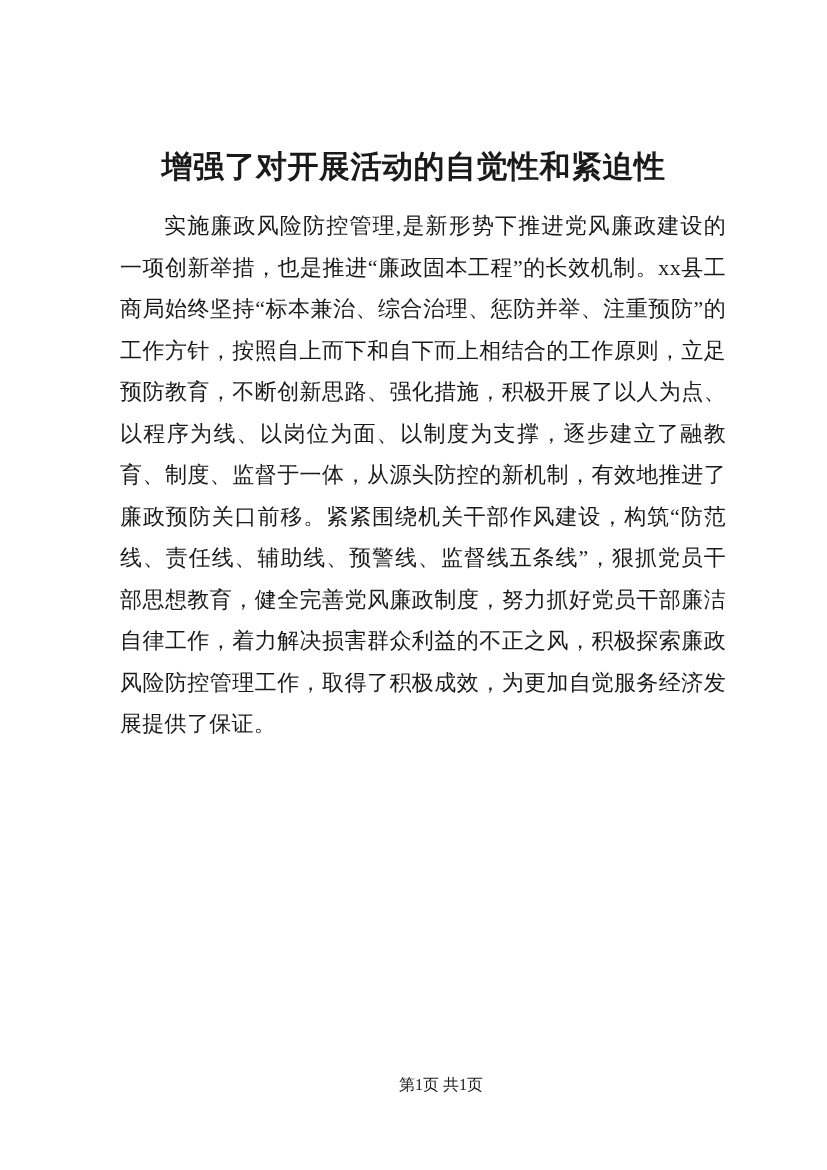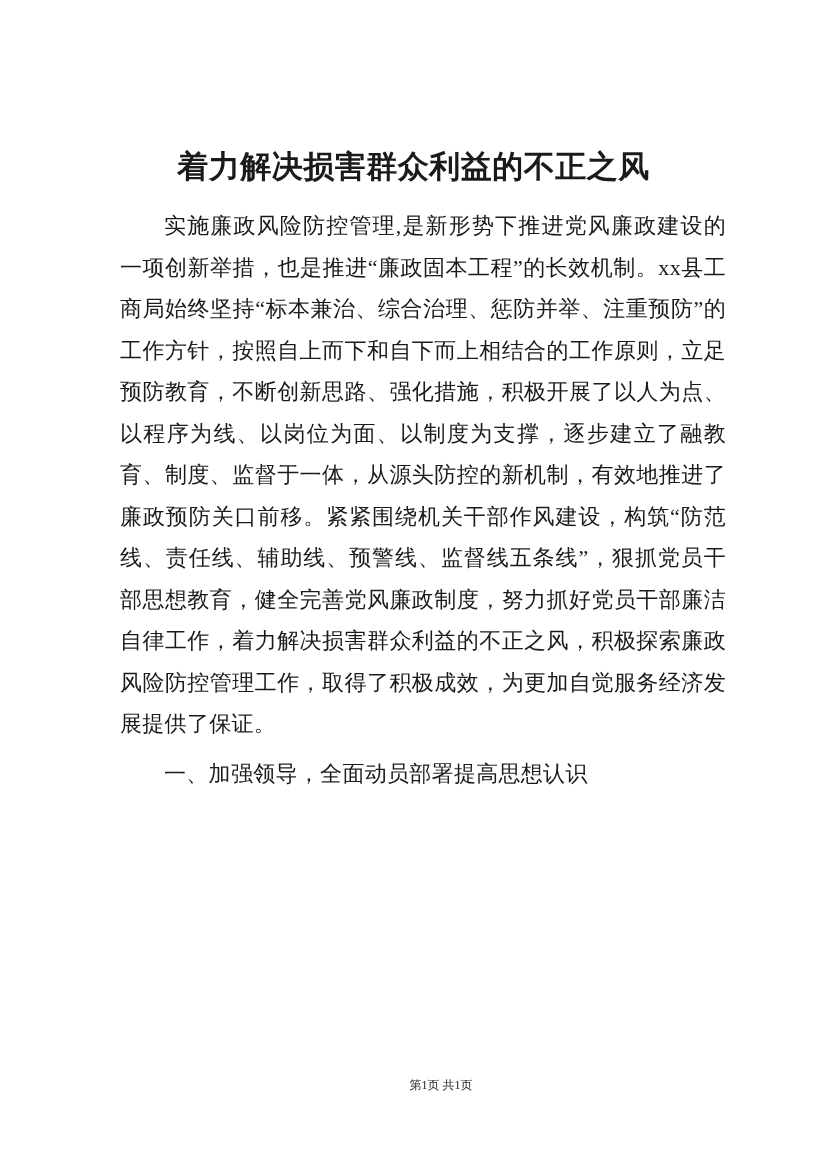--- a/index.html
+++ b/index.html
@@ -44,32 +44,31 @@
     text-indent: 2em;
     word-break: break-all;
     letter-spacing: 0.3px;
   }
   .doc-footer {
     position: absolute;
     top: 1074px;
     left: 130px;
     width: 622px;
     text-align: center;
-    font-size: 12px;
+    font-size: 16px;
     line-height: 22px;
     color: #1a1a1a;
   }
 </style>
 </head>
 <body>
 
 <div class="page">
 
-  <h1 class="doc-title">着力解决损害群众利益的不正之风</h1>
+  <h1 class="doc-title">增强了对开展活动的自觉性和紧迫性</h1>
 
   <main class="doc-body">
     <p class="para">实施廉政风险防控管理,是新形势下推进党风廉政建设的一项创新举措，也是推进“廉政固本工程”的长效机制。xx县工商局始终坚持“标本兼治、综合治理、惩防并举、注重预防”的工作方针，按照自上而下和自下而上相结合的工作原则，立足预防教育，不断创新思路、强化措施，积极开展了以人为点、以程序为线、以岗位为面、以制度为支撑，逐步建立了融教育、制度、监督于一体，从源头防控的新机制，有效地推进了廉政预防关口前移。紧紧围绕机关干部作风建设，构筑“防范线、责任线、辅助线、预警线、监督线五条线”，狠抓党员干部思想教育，健全完善党风廉政制度，努力抓好党员干部廉洁自律工作，着力解决损害群众利益的不正之风，积极探索廉政风险防控管理工作，取得了积极成效，为更加自觉服务经济发展提供了保证。</p>
-    <p class="para">一、加强领导，全面动员部署提高思想认识</p>
   </main>
 
   <footer class="doc-footer">第1页 共1页</footer>
 
 </div>
 
 </body></html>

